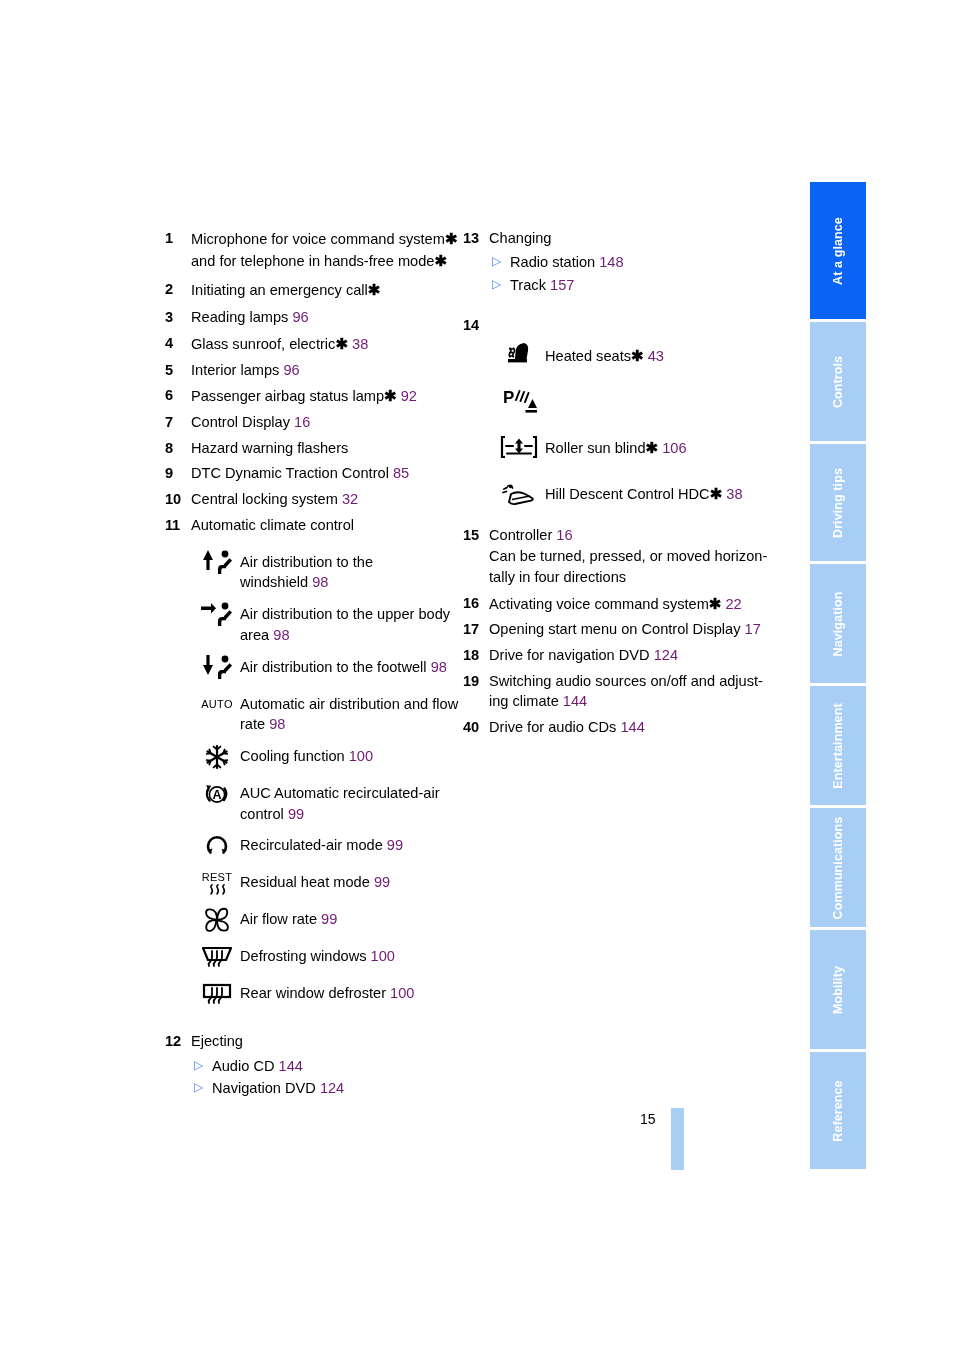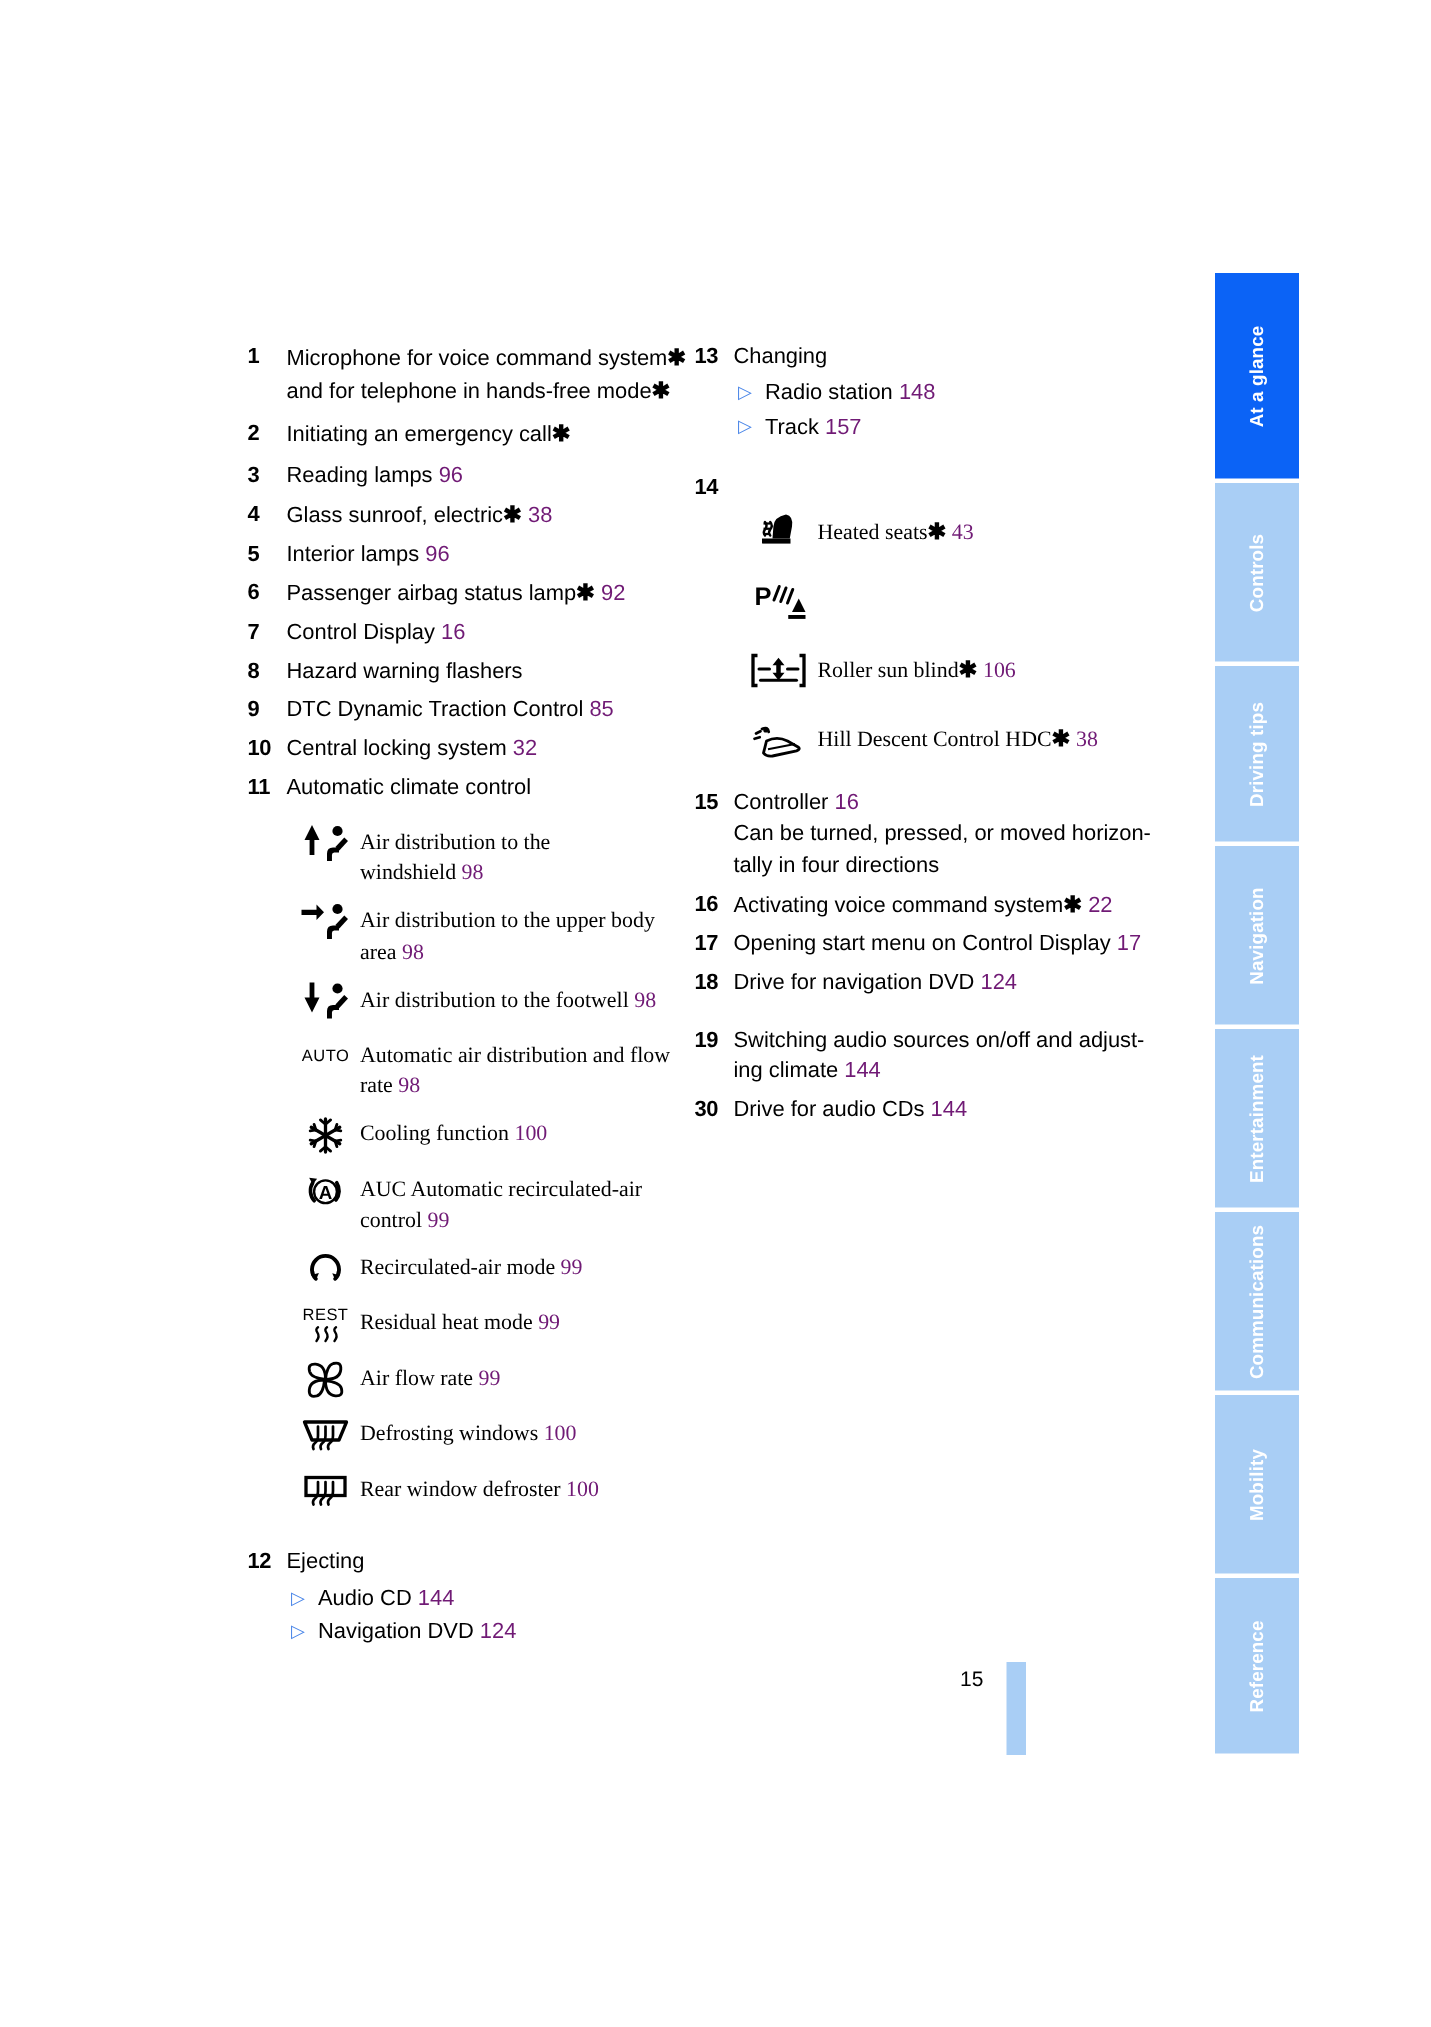--- a/index.html
+++ b/index.html
@@ -80,21 +80,20 @@
     flex: 0 0 46px;
     width: 46px;
     height: 30px;
     display: flex;
     align-items: center;
     justify-content: center;
   }
   .icon-row .label {
     flex: 1 1 auto;
     padding-top: 4px;
-    font-family: Liberation Serif, serif;
   }
   .icon-rows.right { margin-left: 30px; margin-top: 4px; }
   .icon-rows.right .icon-row { margin-bottom: 14px; min-height: 32px; }
   .icon-rows.right .icon-cell { flex: 0 0 52px; width: 52px; height: 32px; }
   .icon-rows.right .label { padding-top: 6px; }
 
   .icon-txt {
     font-size: 11px;
     letter-spacing: 0.3px;
     text-align: center;
@@ -618,33 +617,33 @@
     </div>
 
     <div class="entry" style="margin-top:5px">
       <div class="num">18</div>
       <div class="body">
         <span>Drive for navigation DVD</span>
         <span class="pref">124</span>
       </div>
     </div>
 
-    <div class="entry" style="margin-top:18px">
+    <div class="entry" style="margin-top:5px">
       <div class="num">19</div>
       <div class="body">
         <div>Switching audio sources on/off and adjust-</div>
         <div>
           <span>ing climate</span>
           <span class="pref">144</span>
         </div>
       </div>
     </div>
 
     <div class="entry" style="margin-top:5px">
-      <div class="num">30</div>
+      <div class="num">40</div>
       <div class="body">
         <span>Drive for audio CDs</span>
         <span class="pref">144</span>
       </div>
     </div>
 
   </div>
 
   <div id="tabstrip">
       <div class="tab active" style="height: 140px;">

